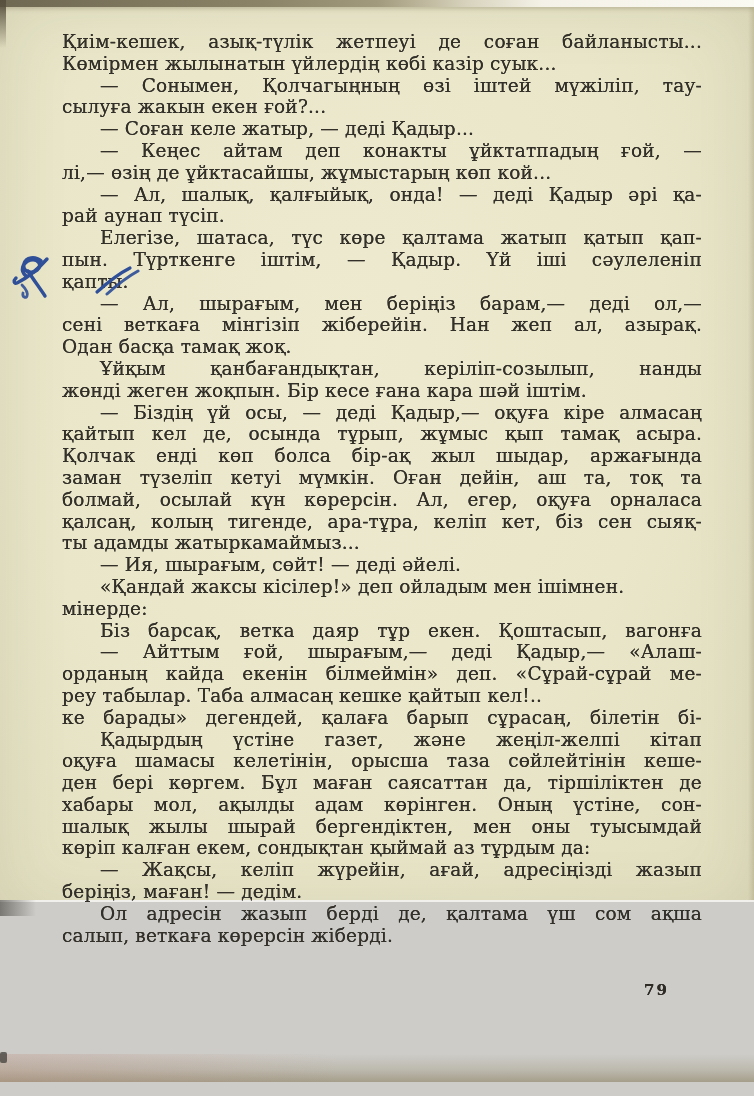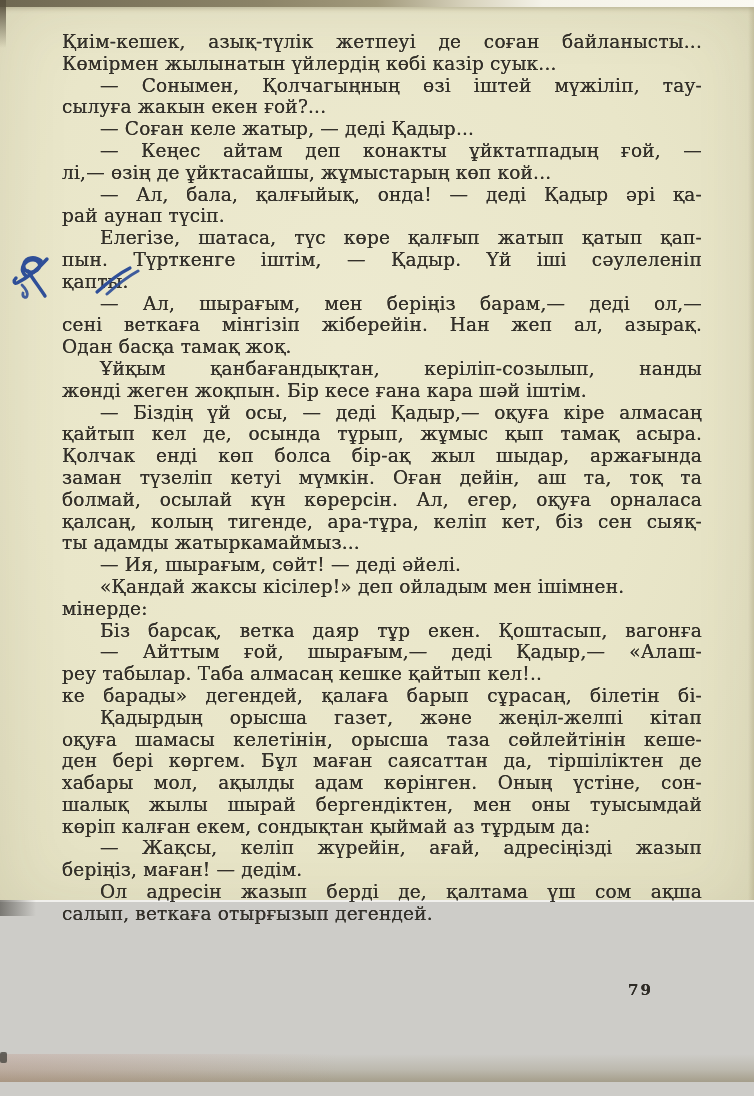--- a/index.html
+++ b/index.html
@@ -61,21 +61,21 @@
     font-size:18.5px;
     letter-spacing:0.2px;
     text-shadow: 0 0 0.5px currentColor;
     z-index:5;
   }
   .para { margin:0; }
   .line { line-height:21.8px; white-space:normal; }
   .line.just { text-align:justify; text-align-last:justify; }
   .line.indent { text-indent:38px; }
   .page-number {
-    position:absolute; left:628px; top:981px; width:36px;
+    position:absolute; left:644px; top:981px; width:36px;
     font-size:15px; font-weight:bold; letter-spacing:2px;
     color:#2e2b26; text-shadow:0 0 0.5px currentColor;
     z-index:5;
   }
   
   .ink { position:absolute; z-index:6; }
   .ink path { fill:none; stroke: var(--ink, #2f4f98); stroke-linecap:round; stroke-linejoin:round; }
   .margin-doodle { left:8px; top:255px; }
   .inline-strike { left:92px; top:264px; }
 </style>
@@ -98,25 +98,25 @@
         <div class="line">сылуға жакын екен ғой?...</div>
       </div>
       <div class="para">
         <div class="line indent">— Соған келе жатыр, — деді Қадыр...</div>
       </div>
       <div class="para">
         <div class="line just indent">— Кеңес айтам деп конакты ұйктатпадың ғой, —</div>
         <div class="line">лі,— өзің де ұйктасайшы, жұмыстарың көп кой...</div>
       </div>
       <div class="para">
-        <div class="line just indent">— Ал, бала, қалғыйық, онда! — деді Қадыр әрі қа-</div>
+        <div class="line just indent">— Ал, шалық, қалғыйық, онда! — деді Қадыр әрі қа-</div>
         <div class="line">рай аунап түсіп.</div>
       </div>
       <div class="para">
-        <div class="line just indent">Елегізе, шатаса, түс көре қалғып жатып қатып қап-</div>
+        <div class="line just indent">Елегізе, шатаса, түс көре қалтама жатып қатып қап-</div>
         <div class="line just">пын. Түрткенге іштім, — Қадыр. Үй іші сәулеленіп</div>
         <div class="line">қапты.</div>
       </div>
       <div class="para">
         <div class="line just indent">— Ал, шырағым, мен беріңіз барам,— деді ол,—</div>
         <div class="line just">сені веткаға мінгізіп жіберейін. Нан жеп ал, азырақ.</div>
         <div class="line">Одан басқа тамақ жоқ.</div>
       </div>
       <div class="para">
         <div class="line just indent">Ұйқым қанбағандықтан, керіліп-созылып, нанды</div>
@@ -136,38 +136,39 @@
       </div>
       <div class="para">
         <div class="line indent">«Қандай жаксы кісілер!» деп ойладым мен ішімнен.</div>
       </div>
       <div class="para">
         <div class="line">мінерде:</div>
         <div class="line just indent">Біз барсақ, ветка даяр тұр екен. Қоштасып, вагонға</div>
       </div>
       <div class="para">
         <div class="line just indent">— Айттым ғой, шырағым,— деді Қадыр,— «Алаш-</div>
+        <div class="line just">орданың кайда екенін білмеймін» деп. «Сұрай-сұрай ме-</div>
         <div class="line">реу табылар. Таба алмасаң кешке қайтып кел!..</div>
         <div class="line just">ке барады» дегендей, қалаға барып сұрасаң, білетін бі-</div>
       </div>
       <div class="para">
-        <div class="line just indent">Қадырдың орысша газет, және жеңіл-желпі кітап</div>
+        <div class="line just indent">Қадырдың үстіне газет, және жеңіл-желпі кітап</div>
         <div class="line just">оқуға шамасы келетінін, орысша таза сөйлейтінін кеше-</div>
         <div class="line just">ден бері көргем. Бұл маған саясаттан да, тіршіліктен де</div>
         <div class="line just">хабары мол, ақылды адам көрінген. Оның үстіне, сон-</div>
         <div class="line just">шалық жылы шырай бергендіктен, мен оны туысымдай</div>
         <div class="line">көріп калған екем, сондықтан қыймай аз тұрдым да:</div>
       </div>
       <div class="para">
         <div class="line just indent">— Жақсы, келіп жүрейін, ағай, адресіңізді жазып</div>
         <div class="line">беріңіз, маған! — дедім.</div>
       </div>
       <div class="para">
         <div class="line just indent">Ол адресін жазып берді де, қалтама үш сом ақша</div>
-        <div class="line">салып, веткаға отырғызып дегендей.</div>
+        <div class="line">салып, веткаға көрерсін жіберді.</div>
       </div>
     </div>
 
   <svg class="ink margin-doodle" width="48" height="50" viewBox="0 0 48 50" aria-hidden="true">
     <path d="M33,6 C27,1 18,2 16,9 C14,16 23,20 29,15 C35,10 30,3 22,5 C14,8 12,16 18,21" stroke-width="3.6"></path>
     <path d="M39,4 C31,13 19,23 9,28 C6,29 5,26 8,23" stroke-width="3.4"></path>
     <path d="M20,16 C25,24 31,32 37,41" stroke-width="3.4"></path>
     <path d="M14,30 C18,34 20,38 19,41 C18,44 14,42 15,38" stroke-width="2.8" opacity="0.9"></path>
   </svg>
 

